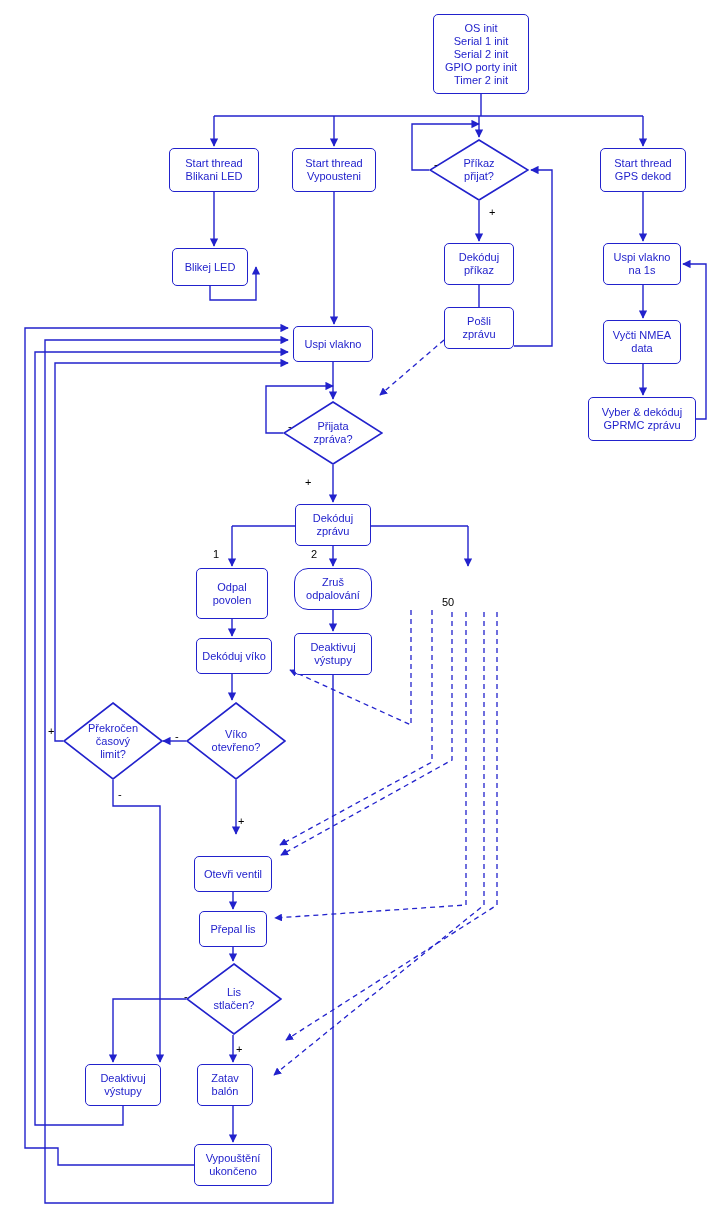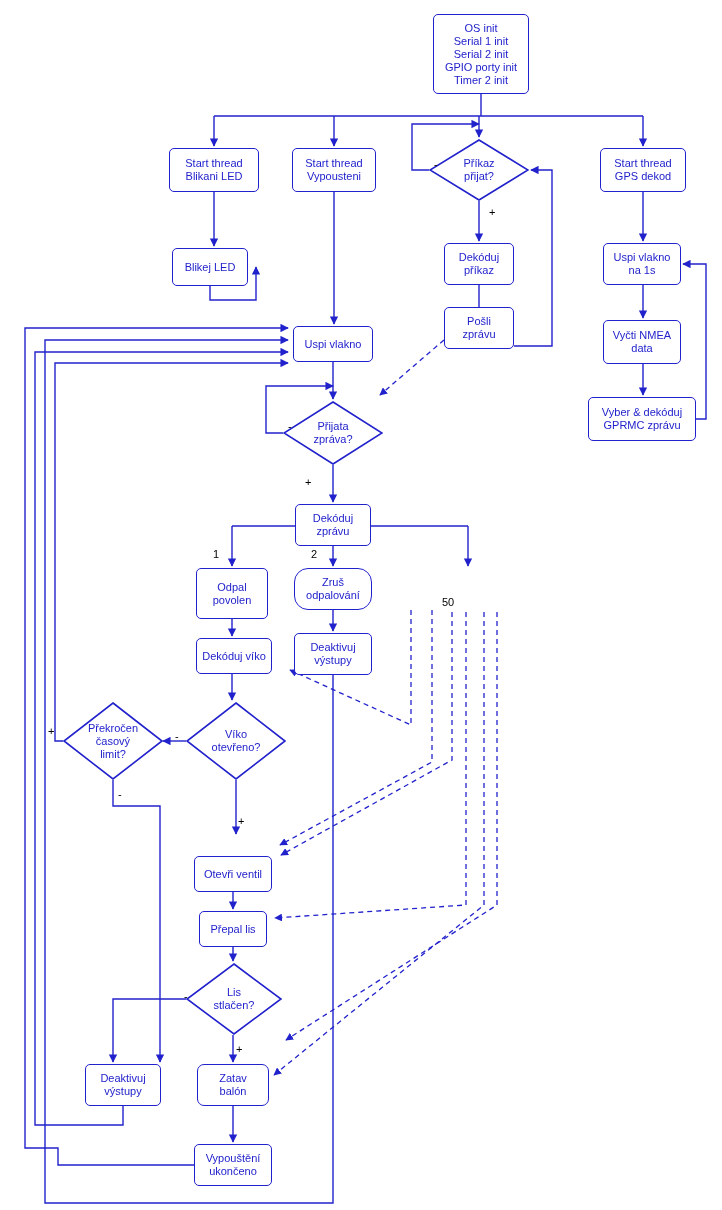--- a/index.html
+++ b/index.html
@@ -186,21 +186,21 @@
 povolen</span></div>
   <div class="node" style="left:294px; top:568px; width:78px; height:42px;border-radius:14px;"><span>Zruš
 odpalování</span></div>
   <div class="node" style="left:196px; top:638px; width:76px; height:36px;"><span>Dekóduj víko</span></div>
   <div class="node" style="left:294px; top:633px; width:78px; height:42px;"><span>Deaktivuj
 výstupy</span></div>
   <div class="node" style="left:194px; top:856px; width:78px; height:36px;"><span>Otevři ventil</span></div>
   <div class="node" style="left:199px; top:911px; width:68px; height:36px;"><span>Přepal lis</span></div>
   <div class="node" style="left:85px; top:1064px; width:76px; height:42px;"><span>Deaktivuj
 výstupy</span></div>
-  <div class="node" style="left:197px; top:1064px; width:72px; height:42px;border-radius:7px;"><span>Zatav
+  <div class="node" style="left:197px; top:1064px; width:56px; height:42px;"><span>Zatav
 balón</span></div>
   <div class="node" style="left:194px; top:1144px; width:78px; height:42px;"><span>Vypouštění
 ukončeno</span></div>
 
   <div class="diamond-wrap" style="left:429px; top:139px; width:100px; height:62px;">
     <svg class="diamond-shape" viewBox="0 0 100 62" preserveAspectRatio="none">
         <polygon points="50,1 99,31 50,61 1,31" fill="#ffffff" stroke="#2222cc" stroke-width="1.6"></polygon>
       </svg>
     <span class="diamond-label">Příkaz
 přijat?</span>

